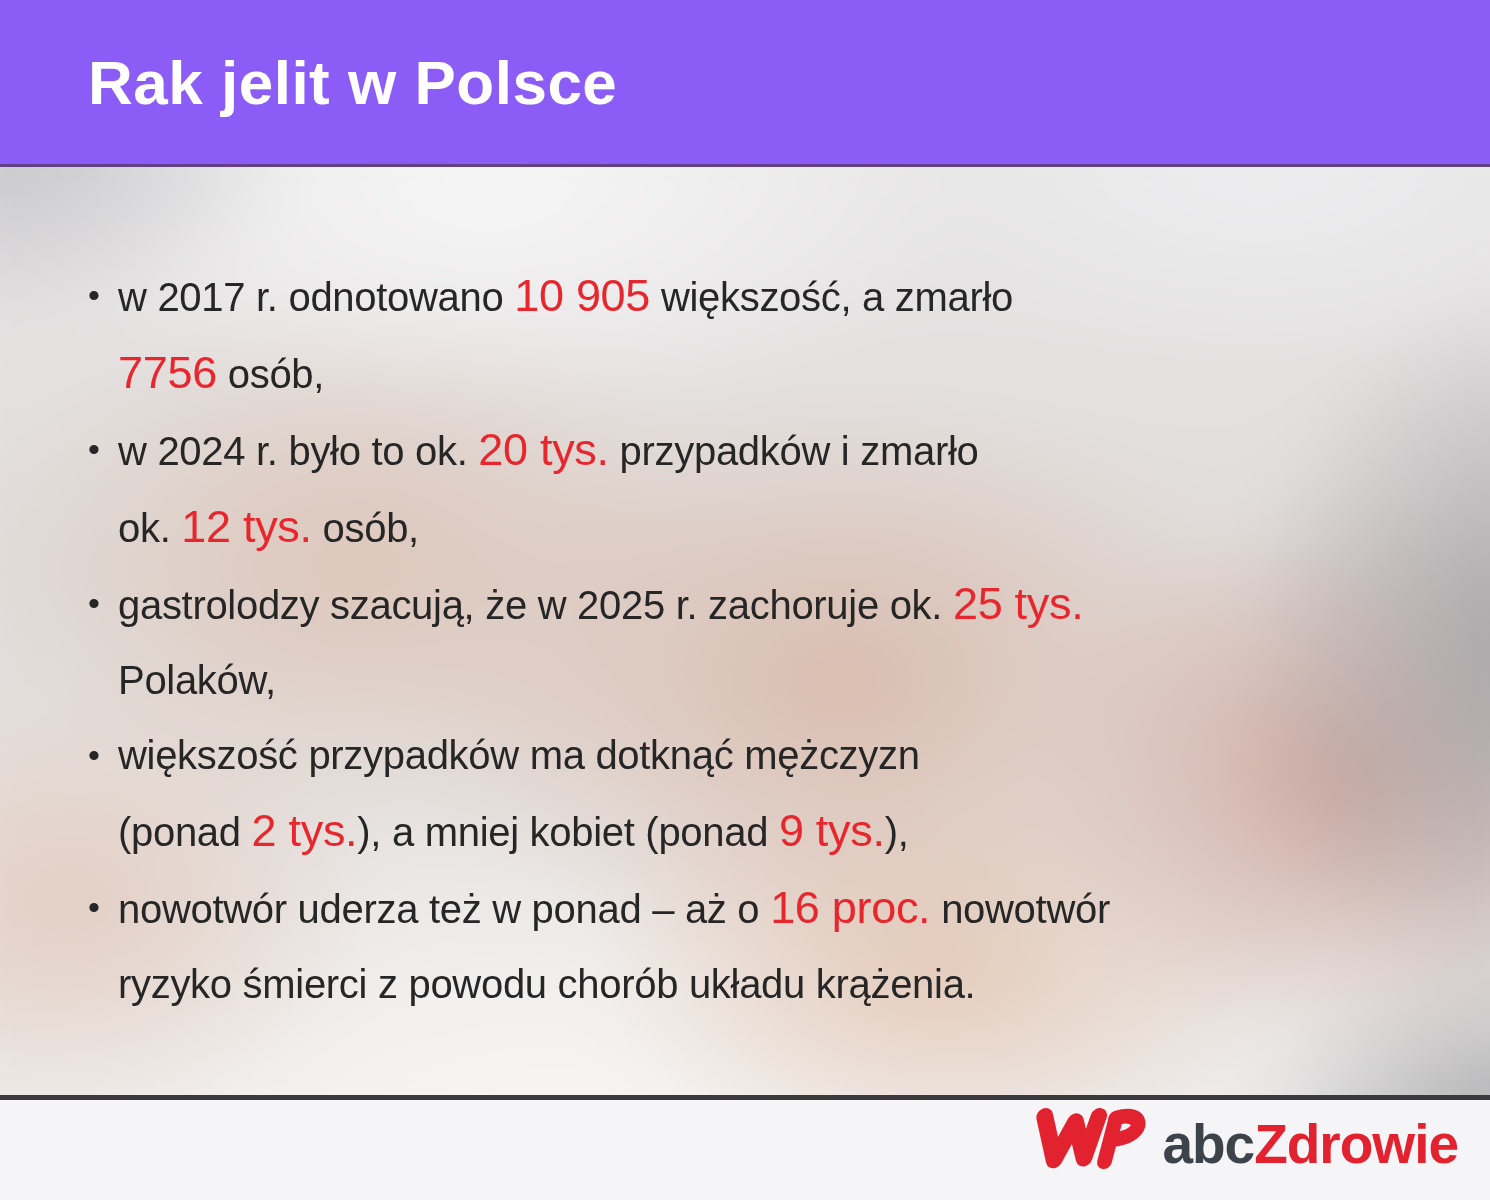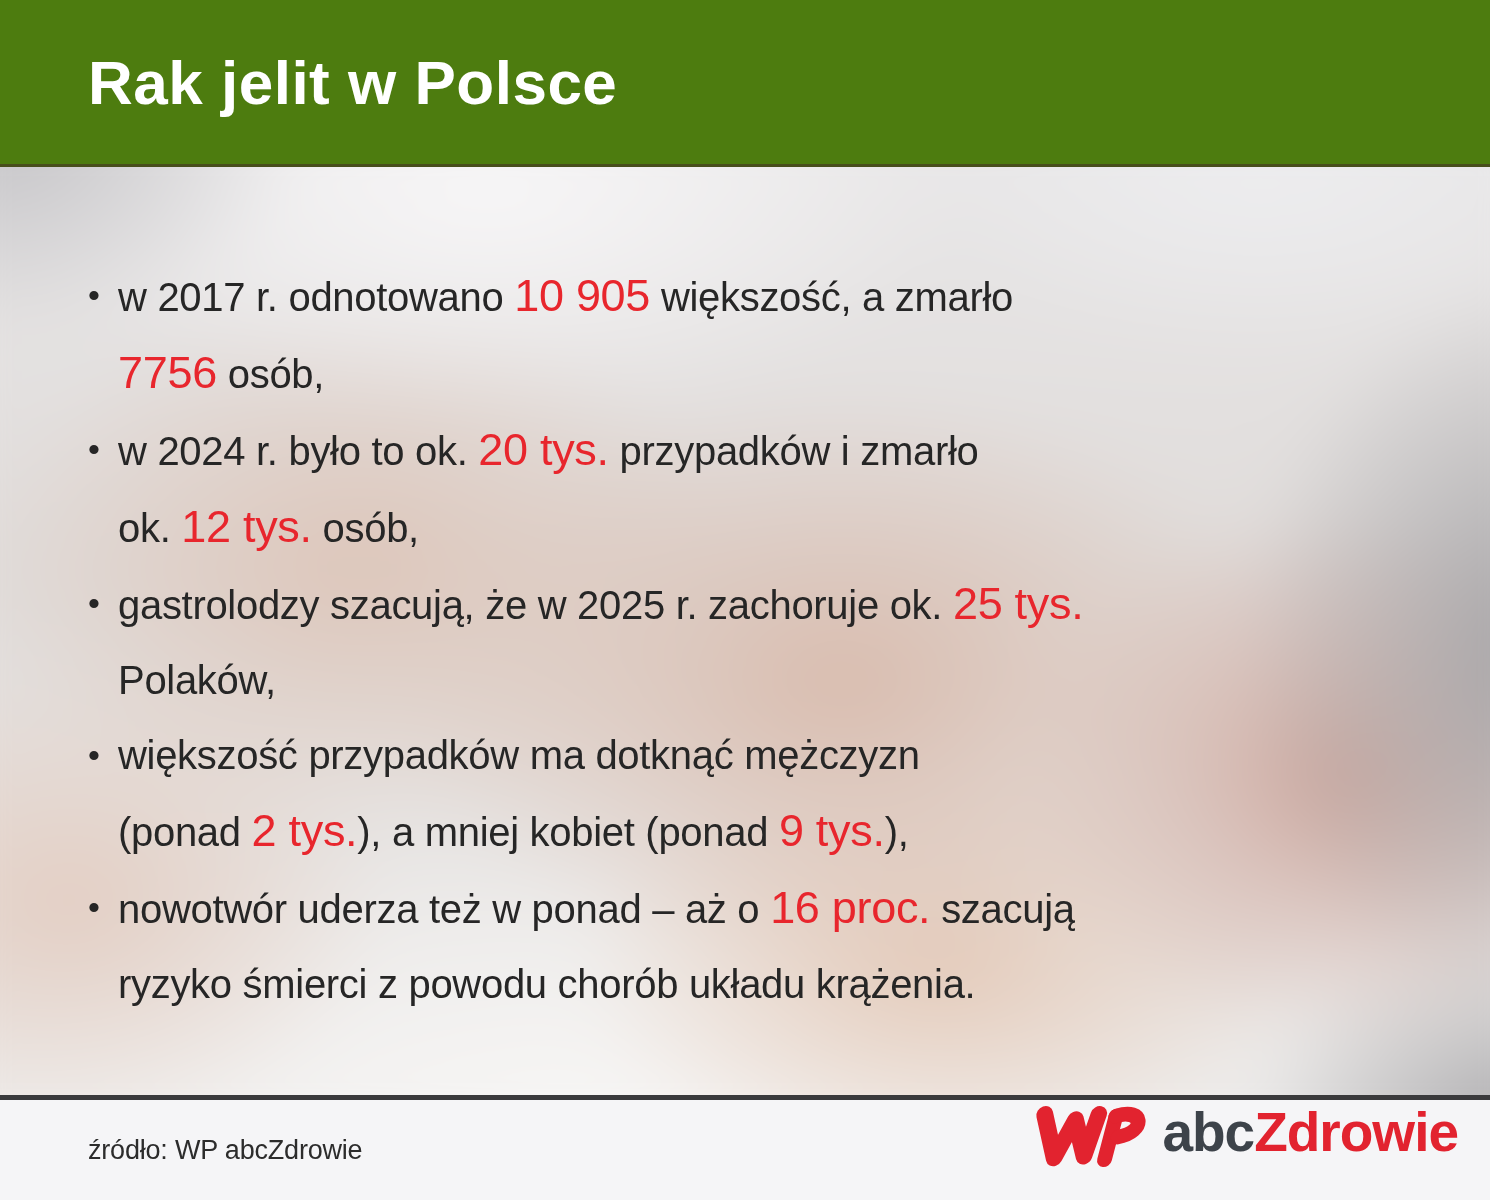--- a/index.html
+++ b/index.html
@@ -3,21 +3,21 @@
 <meta charset="utf-8">
 <style>
   html,body{margin:0;padding:0;}
   body{
     width:1490px;height:1200px;position:relative;overflow:hidden;
     font-family:"Liberation Sans", sans-serif;background:#dfdedf;
   }
   
   .header{
     position:absolute;top:0;left:0;width:1490px;height:164px;
-    background:#4d7c0f;border-bottom:3px solid rgba(70,40,40,.55);
+    background:#8b5cf6;border-bottom:3px solid rgba(70,40,40,.55);
     display:flex;align-items:center;z-index:5;
   }
   .header h1{
     margin:0 0 0 88px;font-size:62px;font-weight:700;color:#ffffff;
     letter-spacing:0.5px;
   }
   
   .photo{
     position:absolute;top:164px;left:0;width:1490px;height:931px;
     overflow:hidden;background:#e3e1e1;z-index:1;
@@ -61,21 +61,21 @@
   }
   .footer{
     position:absolute;top:1100px;left:0;width:1490px;height:100px;
     background:#f5f5f7;z-index:6;display:flex;align-items:center;
   }
   .source{
     margin-left:88px;font-size:27px;color:#2c2c2c;letter-spacing:-0.2px;
   }
   .logo{
     position:absolute;right:32px;top:0;height:76px;
-    display:flex;align-items:flex-start;gap:16px;
+    display:flex;align-items:flex-end;gap:16px;
   }
   .wp-mark{display:block;}
   .logo-word{font-size:55px;font-weight:700;letter-spacing:-1px;}
   .logo-word .dark{color:#3d434a;}
   .logo-word .red{color:#e2232f;}
 </style>
 </head>
 <body>
 
 <div class="header">
@@ -88,27 +88,26 @@
 
 <div class="bullets">
     <div class="bullet-line first"><span class="marker">•</span><span>w 2017 r. odnotowano </span><span class="hl">10 905</span><span> większość, a zmarło</span></div>
     <div class="bullet-line"><span class="hl">7756</span><span> osób,</span></div>
     <div class="bullet-line first"><span class="marker">•</span><span>w 2024 r. było to ok. </span><span class="hl">20 tys.</span><span> przypadków i zmarło</span></div>
     <div class="bullet-line"><span>ok. </span><span class="hl">12 tys.</span><span> osób,</span></div>
     <div class="bullet-line first"><span class="marker">•</span><span>gastrolodzy szacują, że w 2025 r. zachoruje ok. </span><span class="hl">25 tys.</span></div>
     <div class="bullet-line"><span>Polaków,</span></div>
     <div class="bullet-line first"><span class="marker">•</span><span>większość przypadków ma dotknąć mężczyzn</span></div>
     <div class="bullet-line"><span>(ponad </span><span class="hl">2 tys.</span><span>), a mniej kobiet (ponad </span><span class="hl">9 tys.</span><span>),</span></div>
-    <div class="bullet-line first"><span class="marker">•</span><span>nowotwór uderza też w ponad – aż o </span><span class="hl">16 proc.</span><span> szacują</span></div>
+    <div class="bullet-line first"><span class="marker">•</span><span>nowotwór uderza też w ponad – aż o </span><span class="hl">16 proc.</span><span> nowotwór</span></div>
     <div class="bullet-line"><span>ryzyko śmierci z powodu chorób układu krążenia.</span></div>
   </div>
 
 <div class="separator"></div>
 <div class="footer">
-  <div class="source">źródło: WP abcZdrowie</div>
   <div class="logo">
     <svg class="wp-mark" width="122" height="74" viewBox="0 0 140 84">
       <g transform="skewX(-8) translate(12,0)" fill="none" stroke="#e2232f" stroke-linecap="round" stroke-linejoin="round">
         <path d="M14 16 L32 66 L50 22 L66 64 L76 16" stroke-width="19"></path>
         <path d="M96 18 L90 68" stroke-width="17"></path>
         <path d="M96 18 C126 8 134 36 102 42" stroke-width="17"></path>
       </g>
     </svg>
     <div class="logo-word">
       <span class="dark">abc</span><span class="red">Zdrowie</span>

